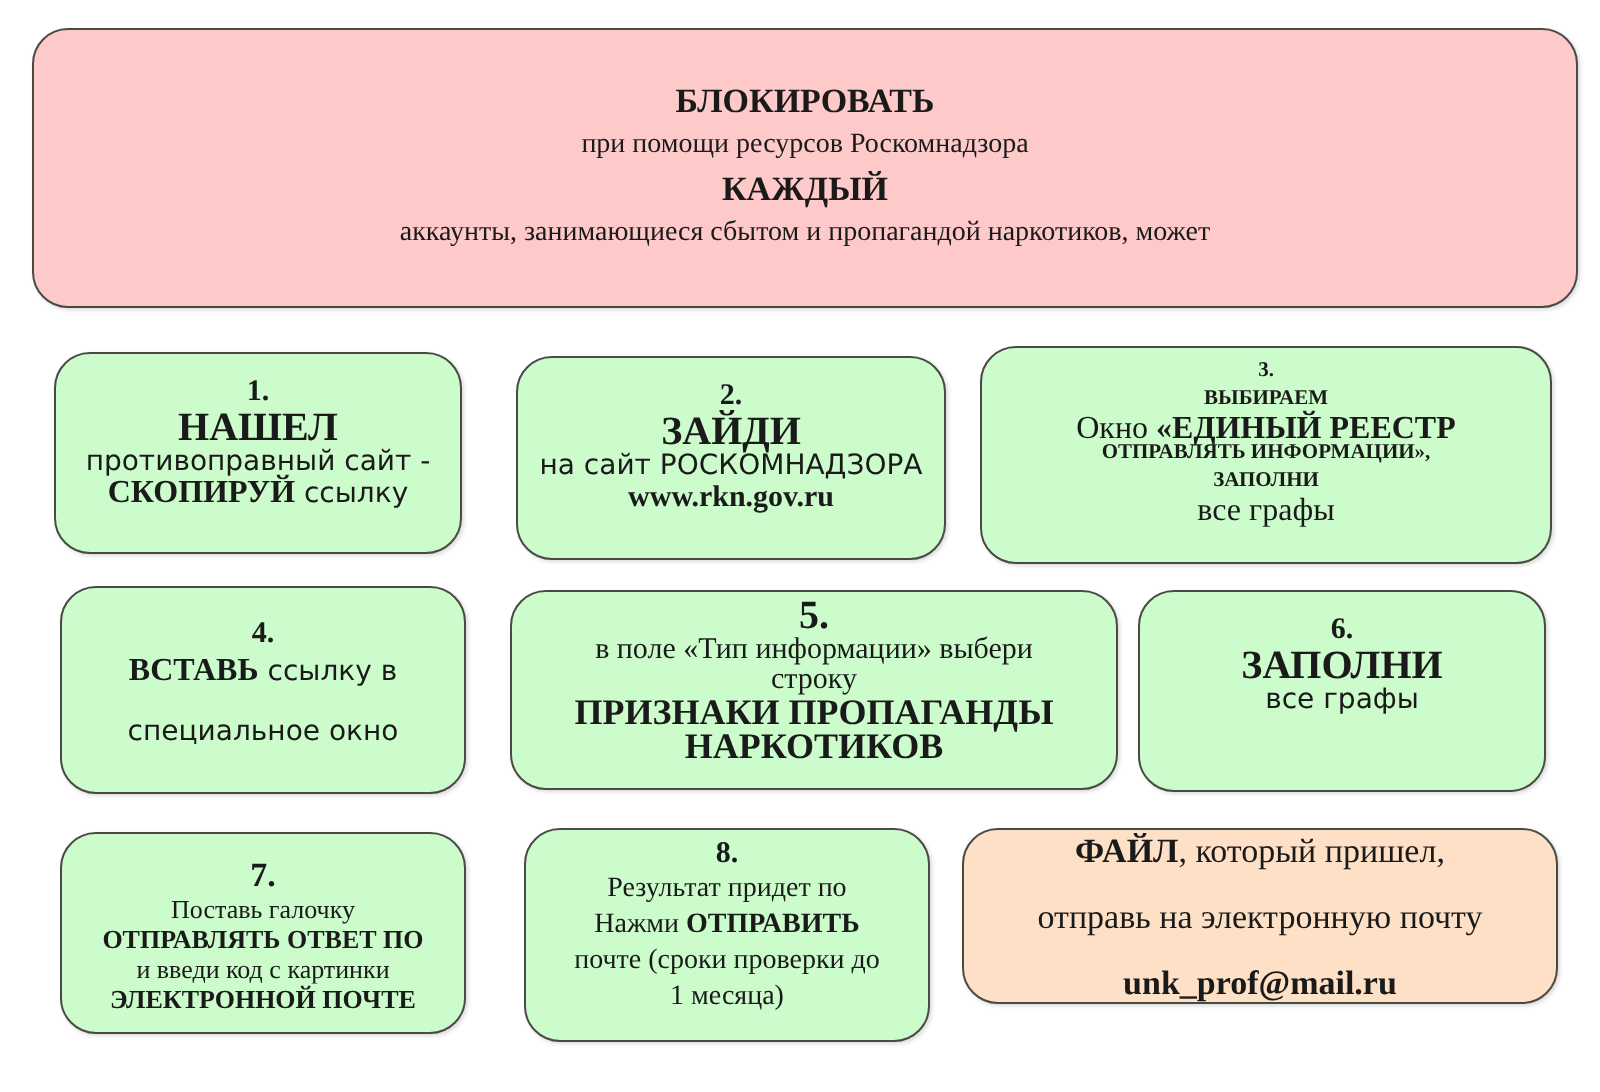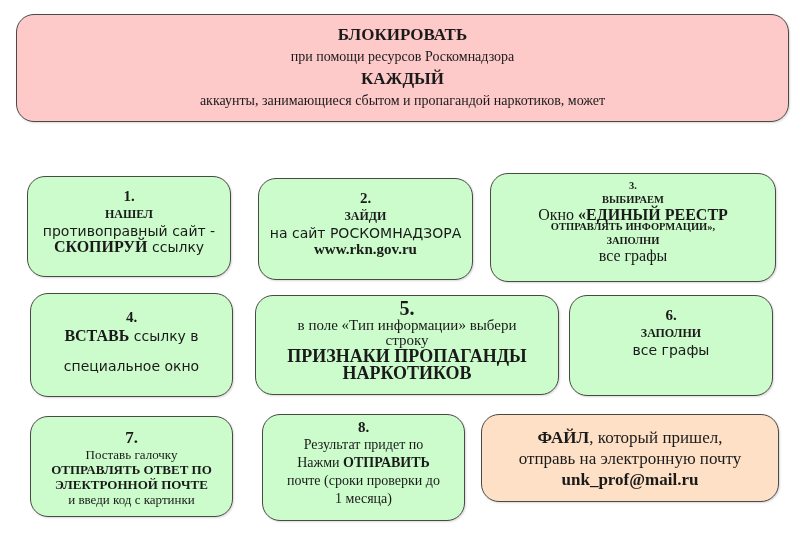--- a/index.html
+++ b/index.html
@@ -18,37 +18,37 @@
       text-align: center;
       box-shadow: 1px 1px 2px rgba(0,0,0,0.15);
     }
     .pink { background: #fec9c9; }
     .green { background: #ccfccb; }
     .peach { background: #fde0c6; }
     .b { font-weight: bold; }
     .line { display: block; white-space: nowrap; }
 
     
-    #top { left: 16px; top: 14px; width: 773px; height: 108px; justify-content: center; font-family: "Liberation Serif", serif; }
+    #top { left: 16px; top: 14px; width: 773px; height: 140px; justify-content: center; font-family: "Liberation Serif", serif; }
     #top .l1 { font-size: 17px; line-height: 22px; font-weight: bold; }
     #top .l2 { font-size: 14px; line-height: 22px; }
 
     #s1 { left: 27px; top: 176px; width: 204px; height: 101px; padding-top: 10px; }
     #s2 { left: 258px; top: 178px; width: 215px; height: 102px; padding-top: 10px; }
     #s3 { left: 490px; top: 173px; width: 286px; height: 109px; padding-top: 6px; }
     #s4 { left: 30px; top: 293px; width: 203px; height: 104px; padding-top: 14px; }
     #s5 { left: 255px; top: 295px; width: 304px; height: 100px; padding-top: 2px; }
     #s6 { left: 569px; top: 295px; width: 204px; height: 101px; padding-top: 10px; }
     #s7 { left: 30px; top: 416px; width: 203px; height: 101px; padding-top: 12px; }
     #s8 { left: 262px; top: 414px; width: 203px; height: 107px; padding-top: 3px; }
-    #s9 { left: 481px; top: 414px; width: 298px; height: 88px; justify-content: center; }
+    #s9 { left: 481px; top: 414px; width: 298px; height: 88px; justify-content: center; gap: 12px; }
 
     .num { font-weight: bold; font-size: 15px; line-height: 18px; }
     .t15 { font-size: 15px; line-height: 17px; }
-    .t16 { font-size: 12px; line-height: 18px; }
+    .t16 { font-size: 20px; line-height: 18px; }
     .t14 { font-size: 14px; line-height: 16px; }
     .sans { font-family: "DejaVu Sans", sans-serif; }
     .serif { font-family: "Liberation Serif", serif; }
     #s3 .tiny { font-size: 16px; line-height: 13px; font-family: "Liberation Serif", serif; }
     #s3 .tinyb { font-size: 10.5px; line-height: 12px; font-weight: bold; font-family: "Liberation Serif", serif; }
     #s5 .num5 { font-size: 20px; line-height: 20px; font-weight: bold; font-family: "Liberation Serif", serif; }
     #s5 .l { font-size: 15px; line-height: 15px; font-family: "Liberation Serif", serif; }
     #s5 .big { font-size: 18px; line-height: 17px; font-weight: bold; font-family: "Liberation Serif", serif; }
     #s9 .t { font-size: 17px; line-height: 21px; font-family: "Liberation Serif", serif; }
   </style>
@@ -108,22 +108,22 @@
 <div class="box green" id="s6">
   <span class="line num serif">6.</span>
   <span class="line t16 b serif">ЗАПОЛНИ</span>
   <span class="line t14 sans">все графы</span>
 </div>
 
 <div class="box green" id="s7">
   <span class="line serif b" style="font-size:17px;line-height:18px">7.</span>
   <span class="line serif" style="font-size:13px;line-height:15px">Поставь галочку</span>
   <span class="line serif b" style="font-size:13px;line-height:15px">ОТПРАВЛЯТЬ ОТВЕТ ПО</span>
+  <span class="line serif" style="font-size:13px;line-height:15px">и введи код с картинки</span>
   <span class="line serif b" style="font-size:13px;line-height:15px">ЭЛЕКТРОННОЙ ПОЧТЕ</span>
-  <span class="line serif" style="font-size:13px;line-height:15px">и введи код с картинки</span>
 </div>
 
 <div class="box green" id="s8">
   <span class="line num serif">8.</span>
   <span class="line serif" style="font-size:14px;line-height:18px">Результат придет по</span>
   <span class="line serif" style="font-size:14px;line-height:18px">
     <span>Нажми </span><span class="b">ОТПРАВИТЬ</span>
   </span>
   <span class="line serif" style="font-size:14px;line-height:18px">почте (сроки проверки до</span>
   <span class="line serif" style="font-size:14px;line-height:18px">1 месяца)</span>

